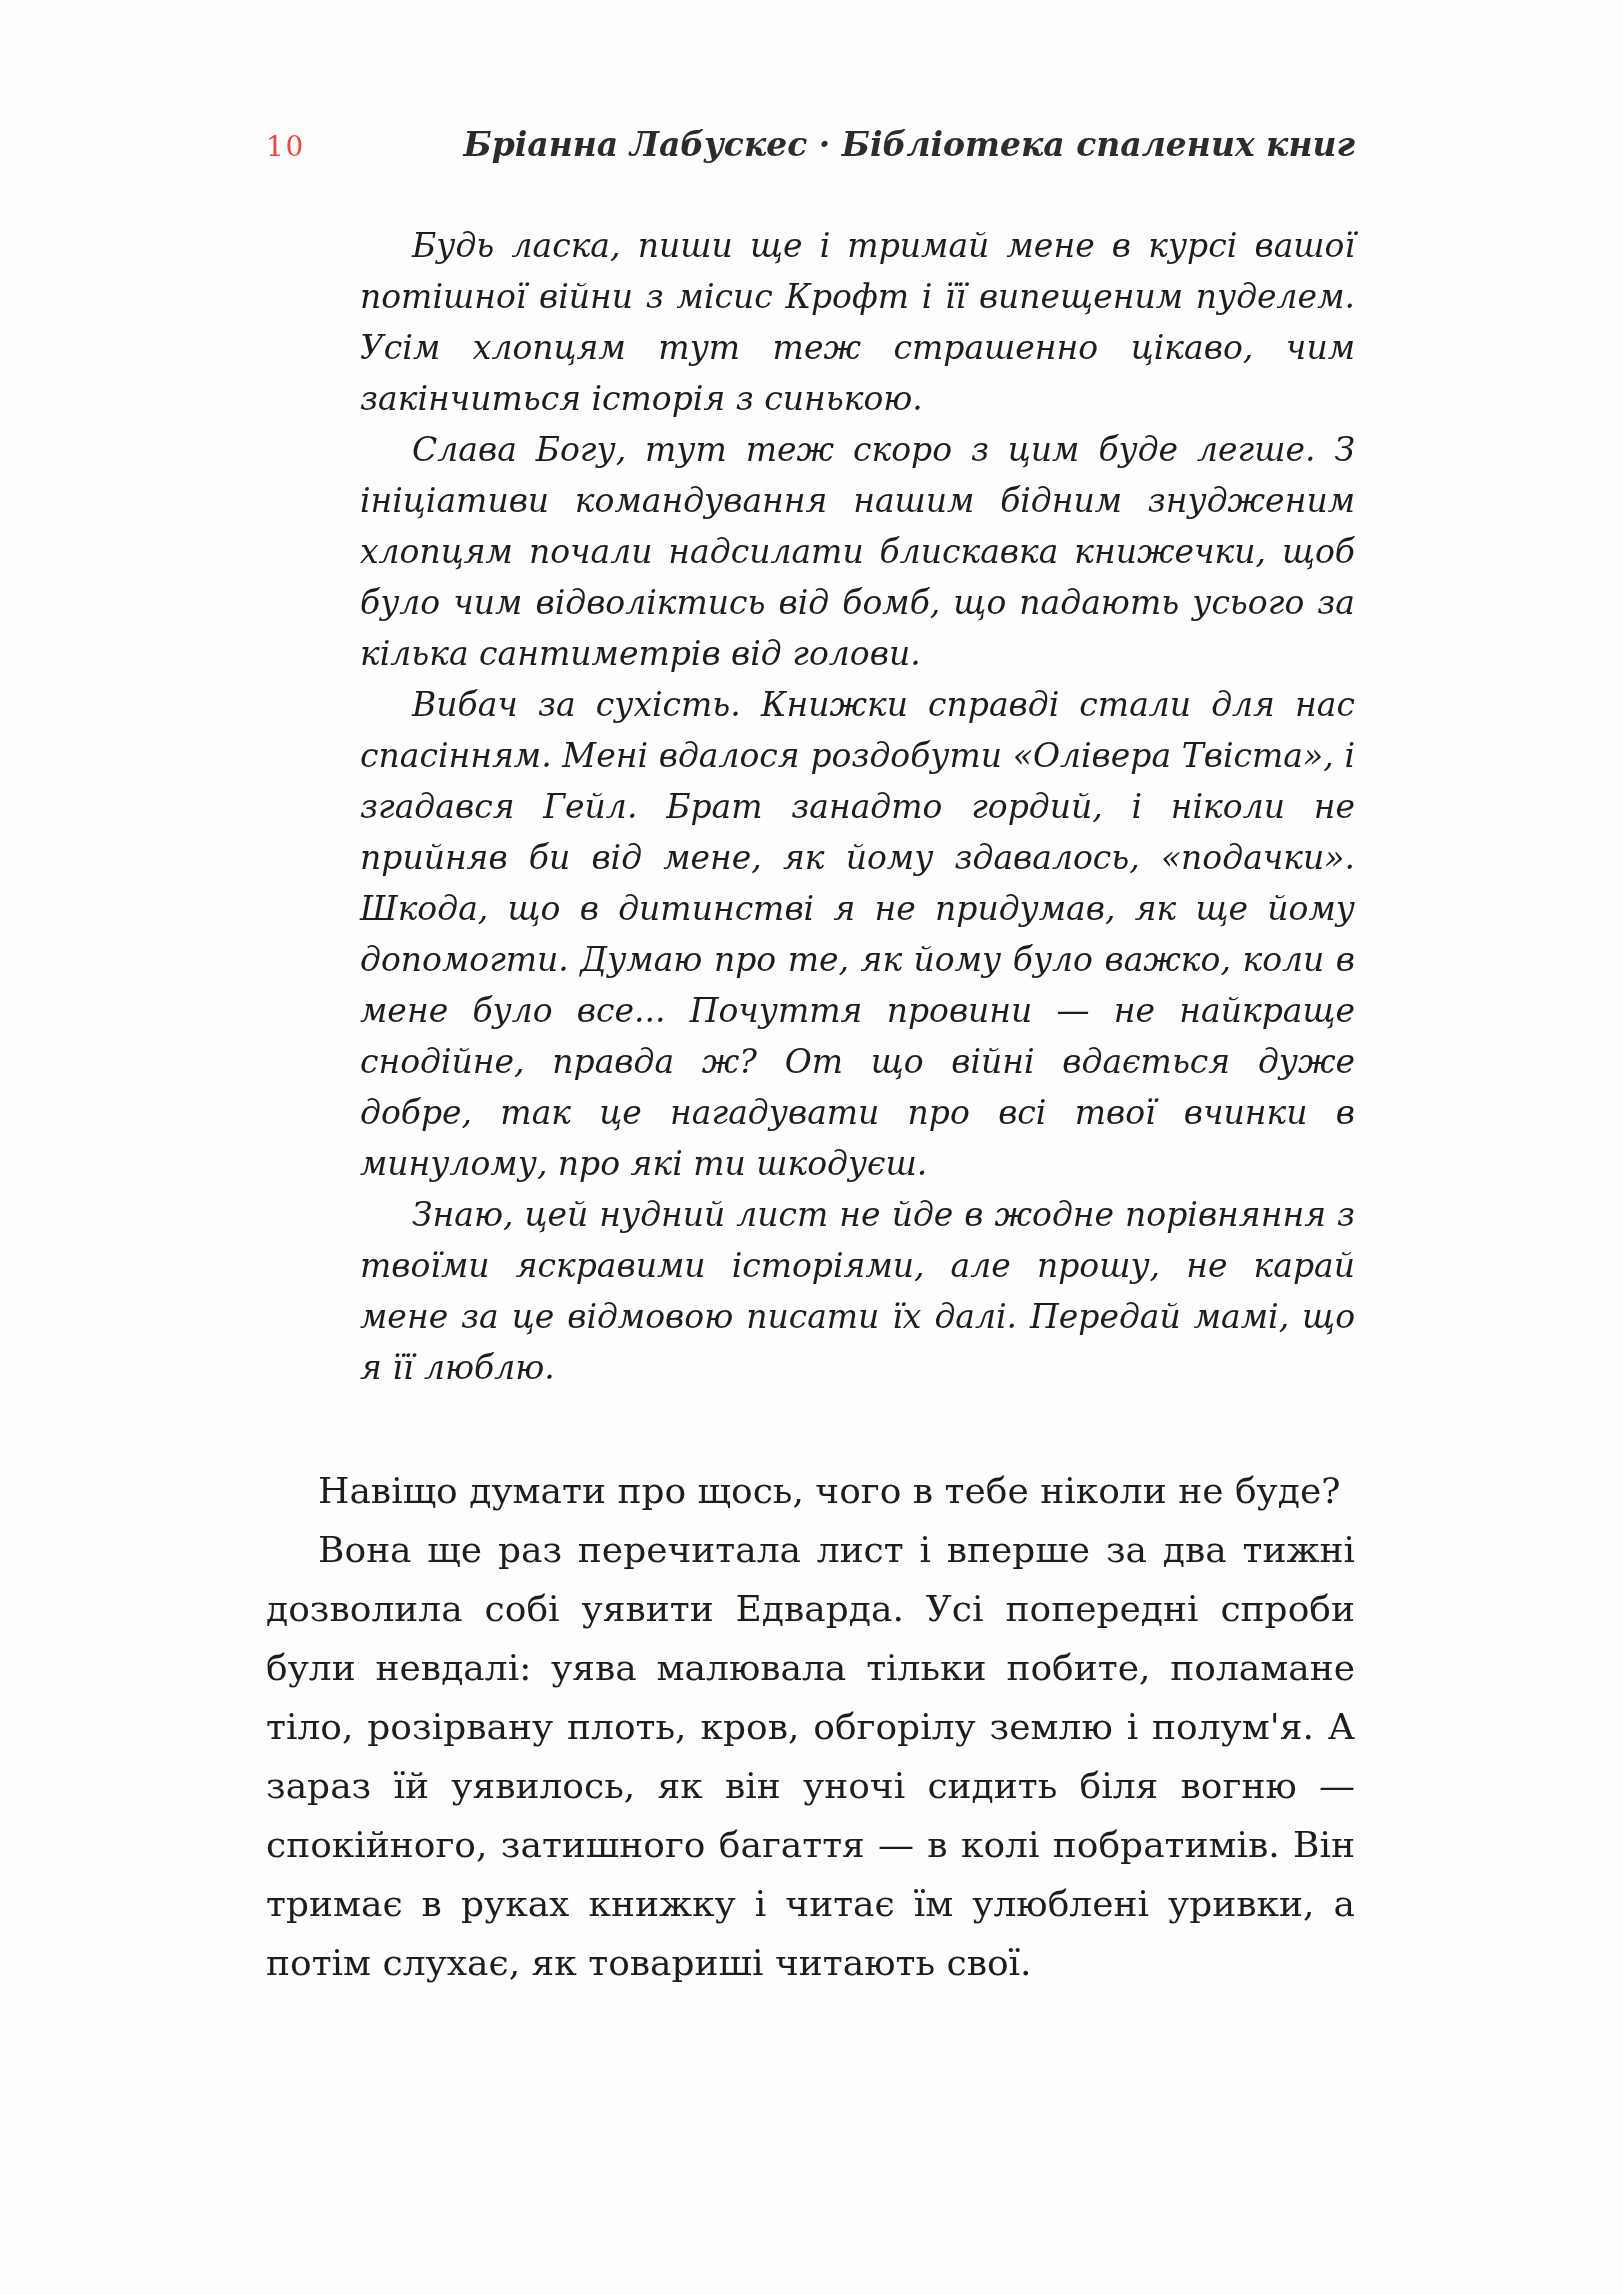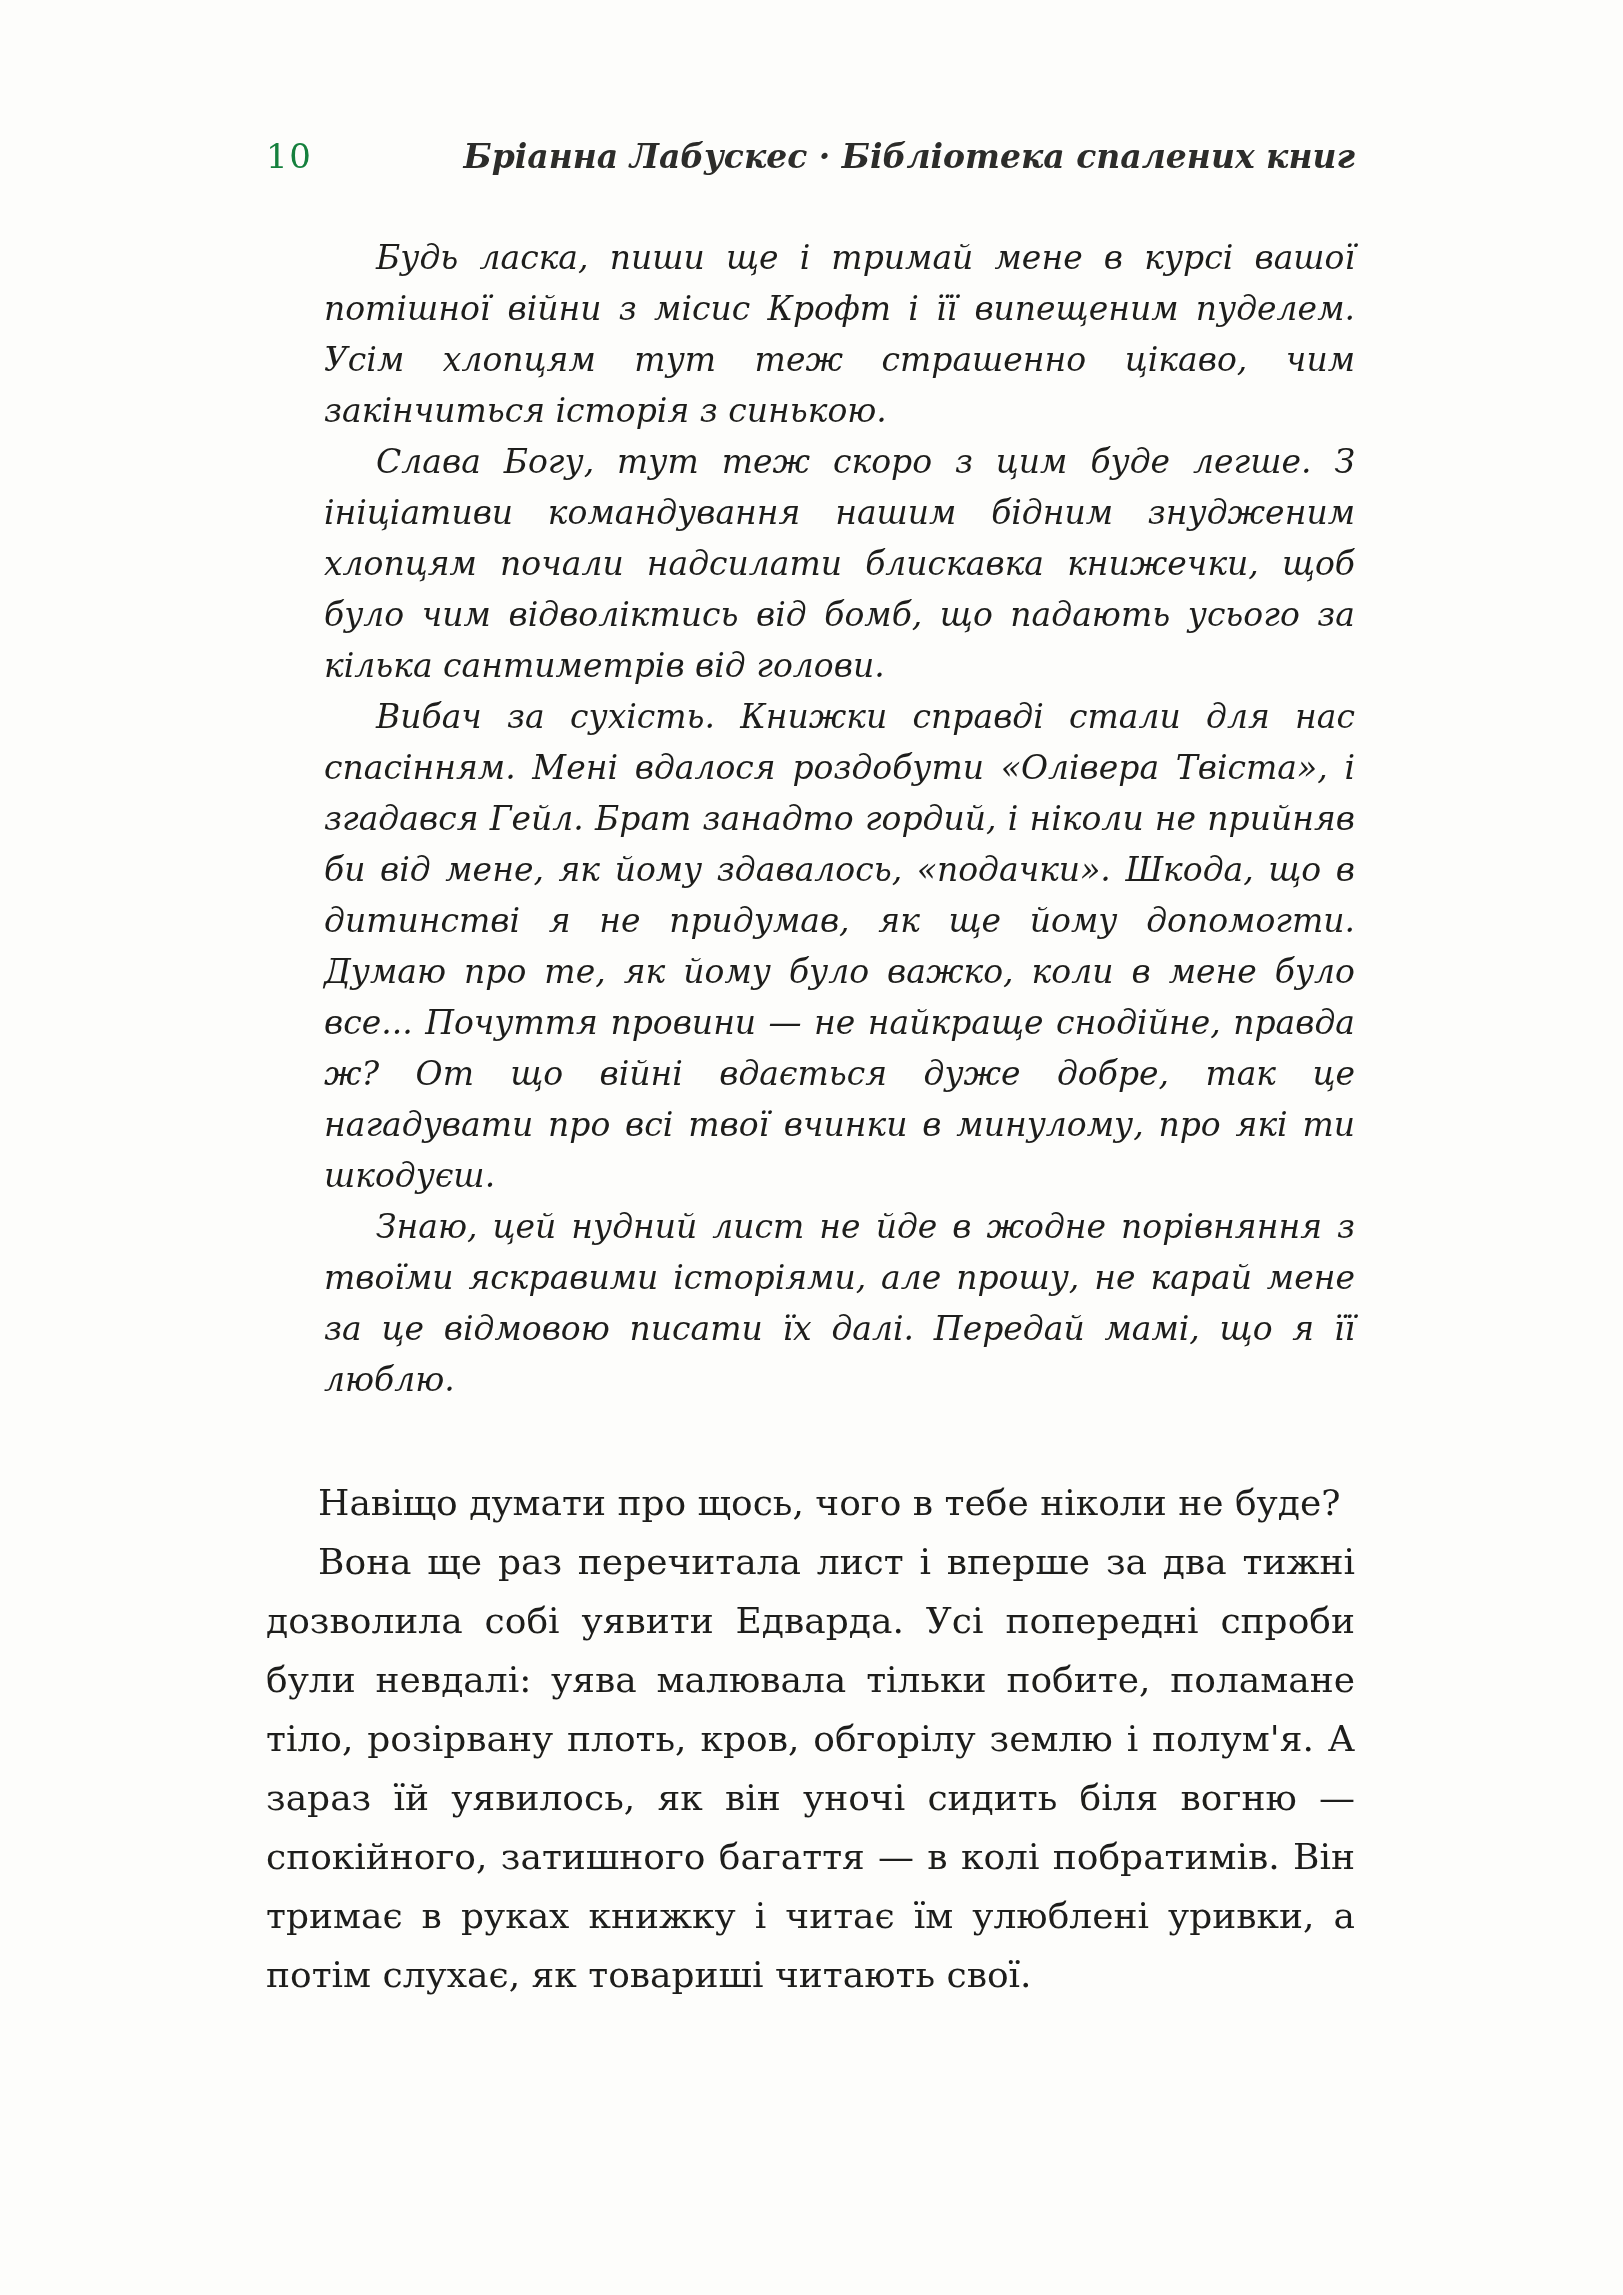--- a/index.html
+++ b/index.html
@@ -16,40 +16,39 @@
     padding: 125px 269px 76px 266px;
     background: #fdfdfb;
   }
   .running-head {
     display: flex;
     justify-content: space-between;
     align-items: baseline;
     margin-bottom: 56px;
   }
   .page-num {
-    font-size: 34px;
+    font-size: 28px;
     letter-spacing: 1.7px;
-    color: #15803d;
-    margin-top: 11px;
+    color: #ef4444;
   }
   .running-title {
     font-style: italic;
     font-weight: 700;
     font-size: 33px;
     color: #2c2c2a;
   }
   .letter {
     margin-left: 58px;
     font-style: italic;
     font-size: 33px;
     line-height: 51px;
     text-align: justify;
     hyphens: auto;
   }
-  .letter p { text-indent: 52px; }
+  .letter p { text-indent: 52px; margin-left: 36px; }
   .letter p.signature { text-align: left; }
   .narrative {
     margin-top: 68px;
     font-size: 36px;
     line-height: 59px;
     text-align: justify;
     hyphens: auto;
   }
   .narrative p { text-indent: 52px; }
   .narrative p.no-indent { text-indent: 0; }

